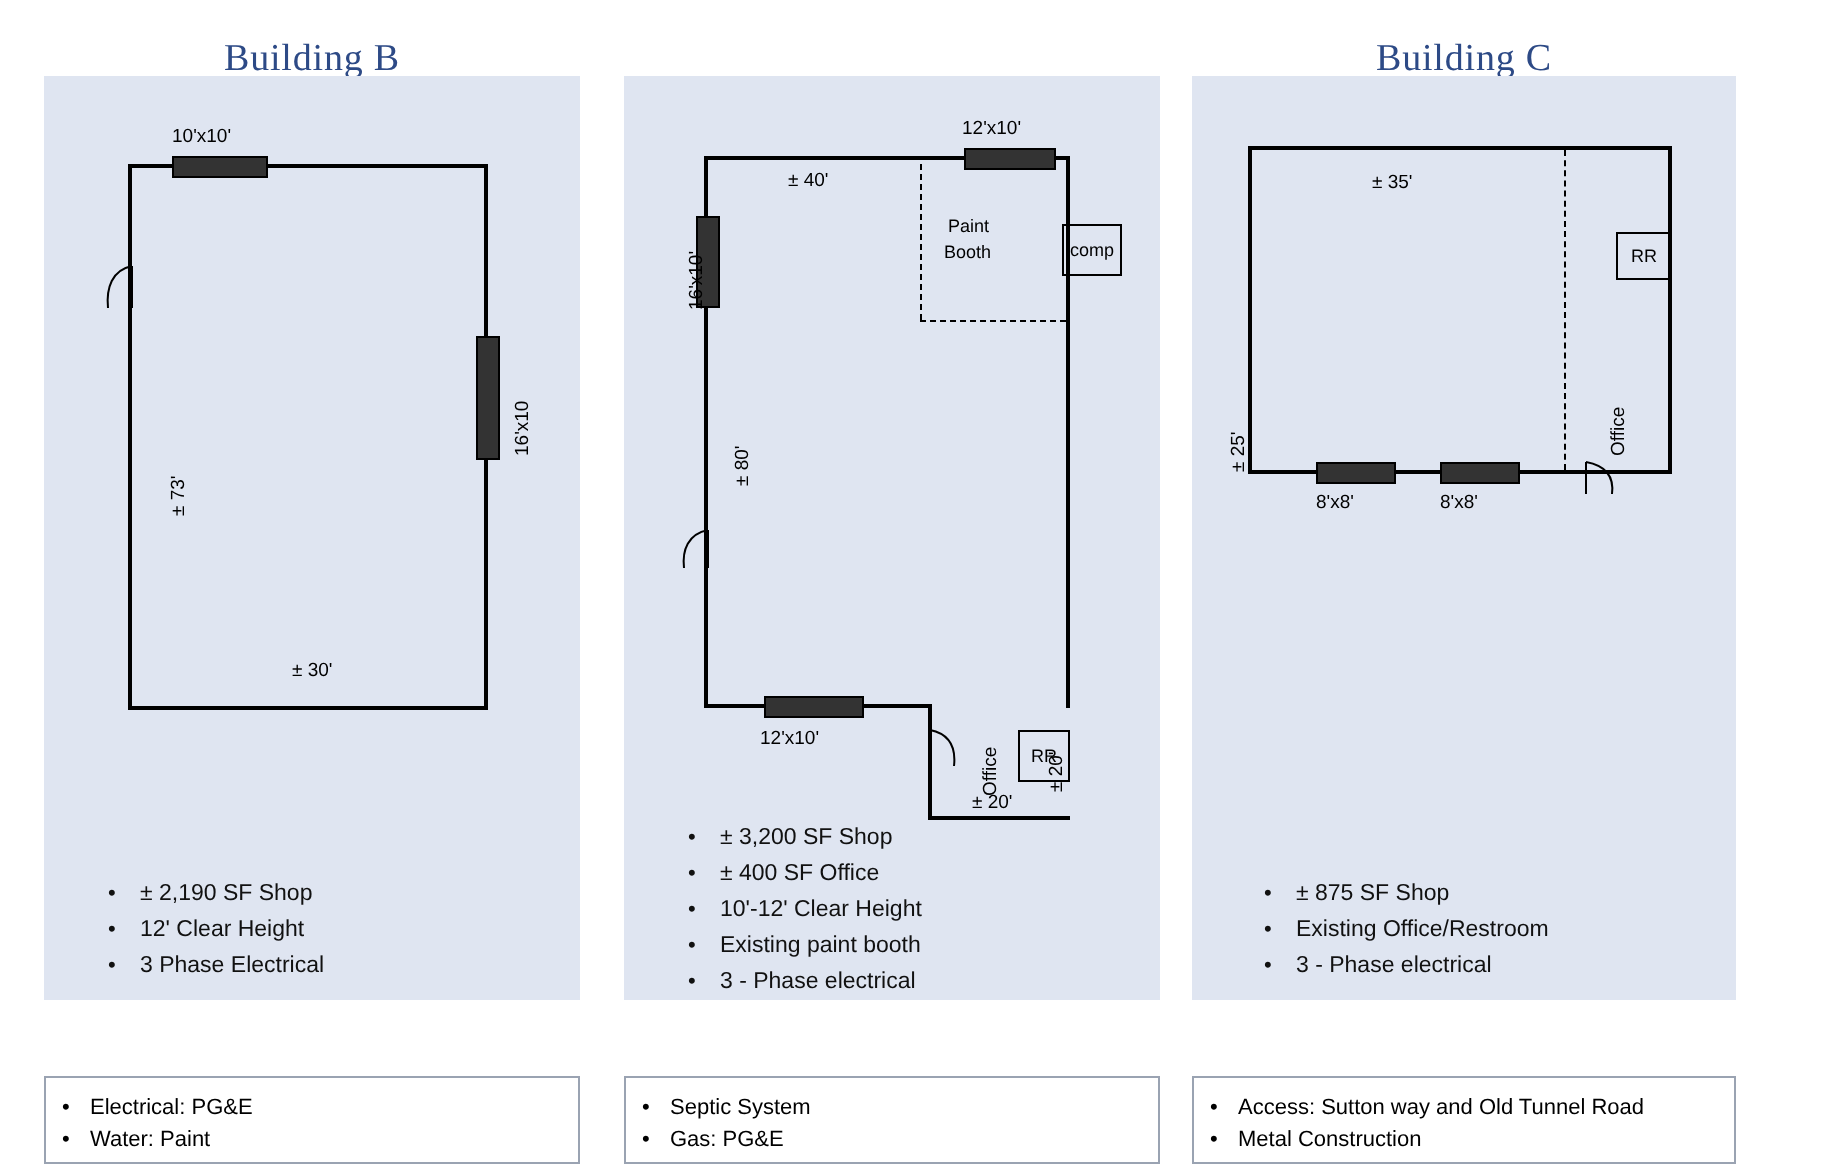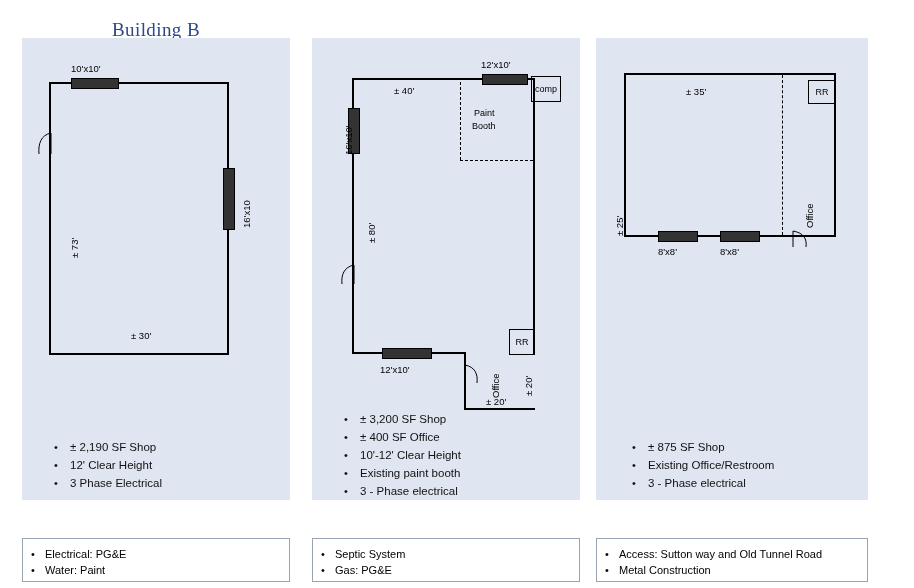--- a/index.html
+++ b/index.html
@@ -86,20 +86,21 @@
     transform: rotate(-90deg);
   }
   .boxlbl {
     position: absolute;
     border: 1px solid #000;
     font-size: 9px;
     background: transparent;
     display: flex;
     align-items: center;
     justify-content: center;
+    margin-top: 36px;
   }
   .arcdoor {
     position: absolute;
   }
   .features-title {
     position: absolute;
     width: 914px;
     text-align: center;
     color: #2d4a86;
     font-family: "Liberation Serif", serif;
@@ -126,21 +127,21 @@
   }
 </style>
 </head>
 <body>
 
 <div class="stage">
 
   <div class="bld-title" style="left:22px; top:8px; width:268px;">Building B</div>
   <div class="panel" style="left:22px; top:38px; width:268px; height:462px;"></div>
 
-  <div class="plan" style="left:7px; top:38px; width:324px; height:462px;">
+  <div class="plan" style="left:22px; top:38px; width:324px; height:462px;">
 
     <div class="wall" style="left:42px; top:44px; width:180px; height:2px;"></div>
     <div class="wall" style="left:42px; top:44px; width:2px; height:273px;"></div>
     <div class="wall" style="left:220px; top:44px; width:2px; height:273px;"></div>
     <div class="wall" style="left:42px; top:315px; width:180px; height:2px;"></div>
 
     <div class="door-block" style="left:64px; top:40px; width:46px; height:9px;"></div>
     <div class="lbl" style="left:64px; top:25px;">10'x10'</div>
 
     <div class="door-block" style="left:216px; top:130px; width:10px; height:60px;"></div>
@@ -237,20 +238,21 @@
     <div class="row">
       <span class="dot">•</span>
       <span>Existing paint booth</span>
     </div>
     <div class="row">
       <span class="dot">•</span>
       <span>3 - Phase electrical</span>
     </div>
   </div>
 
+  <div class="bld-title" style="left:596px; top:8px; width:272px;">Building C</div>
   <div class="panel" style="left:596px; top:38px; width:272px; height:462px;"></div>
 
   <div class="plan" style="left:596px; top:38px; width:272px; height:462px;">
 
     <div class="wall" style="left:28px; top:35px; width:212px; height:2px;"></div>
     <div class="wall" style="left:28px; top:35px; width:2px; height:164px;"></div>
     <div class="wall" style="left:238px; top:35px; width:2px; height:164px;"></div>
     <div class="wall" style="left:28px; top:197px; width:212px; height:2px;"></div>
 
     <div class="dashed-v" style="left:186px; top:37px; height:160px;"></div>

